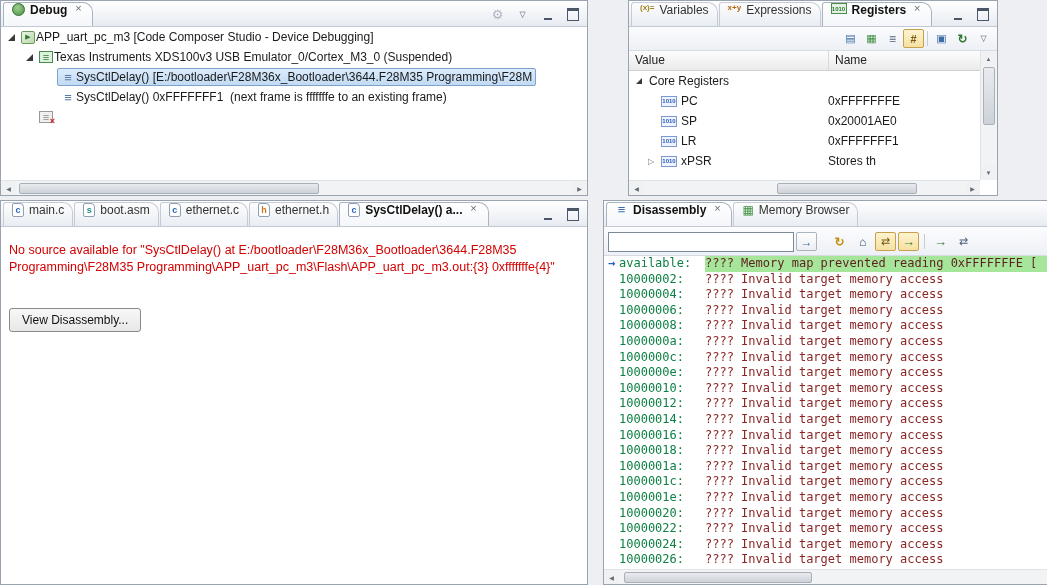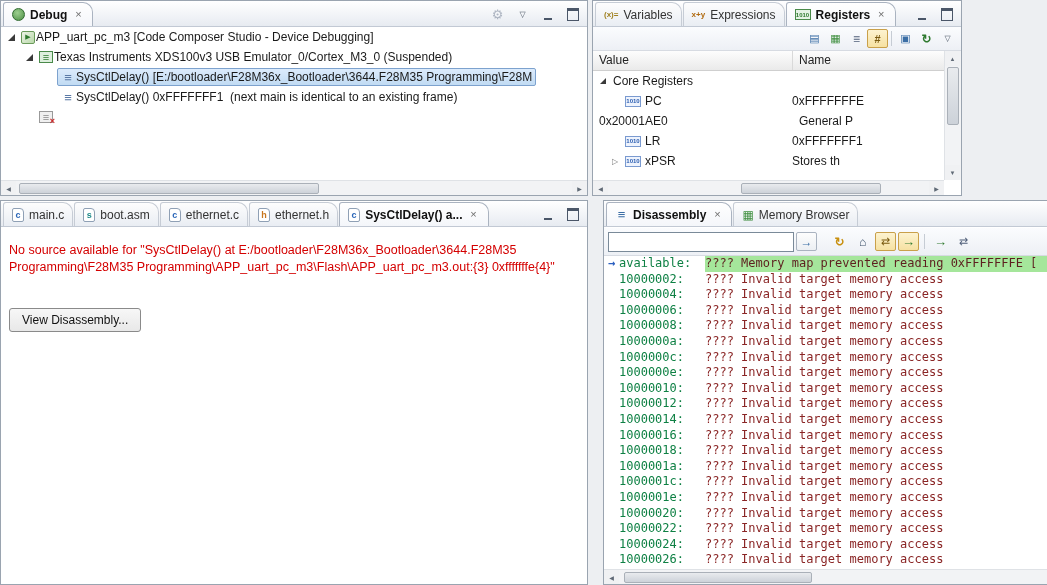--- a/index.html
+++ b/index.html
@@ -1,26 +1,26 @@
 <!DOCTYPE html>
 <html><head>
 <meta charset="utf-8">
 <style>
   *{margin:0;padding:0;box-sizing:border-box}
   html,body{width:1047px;height:585px}
   body{font-family:"Liberation Sans",sans-serif;font-size:12px;background:#edeff2;position:relative;overflow:hidden;color:#1a1a1a}
   .panel{position:absolute;background:#fff;border:1px solid #9aa4b0;overflow:hidden}
   #p-debug{left:0;top:0;width:588px;height:196px}
-  #p-reg{left:592px;top:0;width:370px;height:196px}
+  #p-reg{left:628px;top:0;width:370px;height:196px}
   #p-edit{left:0;top:200px;width:588px;height:385px}
   #p-disasm{left:603px;top:200px;width:532px;height:385px}
 
   
   .tabbar{position:relative;height:26px;background:linear-gradient(#ffffff,#e7ebf1);border-bottom:1px solid #c2c9d4;display:flex;align-items:flex-end;padding-left:2px}
-  .tab{display:inline-flex;align-items:center;gap:5px;height:24px;padding:0 8px;margin-right:1px;border-radius:3px 10px 0 0;color:#333;white-space:nowrap;cursor:default}
+  .tab{display:inline-flex;align-items:flex-start;gap:5px;height:24px;padding:0 8px;margin-right:1px;border-radius:3px 10px 0 0;color:#333;white-space:nowrap;cursor:default}
   .tab{background:linear-gradient(#fdfdfd,#e9edf3);border:1px solid #c6ccd5;border-bottom:none}
   .tab.sel{background:linear-gradient(#ffffff,#f4f6fa);border-color:#aab3c0;font-weight:bold;color:#111}
   .tab .tx{display:none;width:12px;height:12px;line-height:11px;text-align:center;color:#6d6d6d;font-weight:normal;font-size:11px}
   .tab.sel .tx{display:inline-block}
   .tab .tx::before{content:"\00d7"}
   .tb-right{position:absolute;right:4px;top:4px;display:flex;align-items:center;gap:4px}
 
   
   .tbtn{width:21px;height:19px;display:inline-flex;align-items:center;justify-content:center;border:1px solid transparent;border-radius:2px;color:#51607a;cursor:default}
   .tbtn.pressed{background:linear-gradient(#fdf3d0,#f6e1a2);border-color:#c9a04a}
@@ -167,21 +167,21 @@
         <span class="selbox">
           <span class="ticon i-stack-frame"></span>
           <span class="tlabel">SysCtlDelay() [E:/bootloader\F28M36x_Bootloader\3644.F28M35 Programming\F28M</span>
         </span>
       </div>
 
       <div class="trow ind2">
         <span class="exp"></span>
         <span class="selbox">
           <span class="ticon i-stack-frame"></span>
-          <span class="tlabel">SysCtlDelay() 0xFFFFFFF1  (next main is identical to an existing frame)</span>
+          <span class="tlabel">SysCtlDelay() 0xFFFFFFF1  (next frame is fffffffe to an existing frame)</span>
         </span>
       </div>
 
       <div class="trow ind1">
         <span class="exp"></span>
         <span class="selbox">
           <span class="ticon i-core-disconnected"></span>
         </span>
       </div>
     </div>
@@ -251,20 +251,25 @@
         <span class="rc c-name">
           <span class="exp"></span>
           <span class="ticon i-binary"></span>
           <span>PC</span>
         </span>
         <span class="rc c-val">0xFFFFFFFE</span>
         <span class="rc c-desc">Program</span>
       </div>
 
       <div class="rrow child">
+        <span class="rc c-name">
+          <span class="exp"></span>
+          <span class="ticon i-binary"></span>
+          <span>SP</span>
+        </span>
         <span class="rc c-val">0x20001AE0</span>
         <span class="rc c-desc">General P</span>
       </div>
 
       <div class="rrow child">
         <span class="rc c-name">
           <span class="exp"></span>
           <span class="ticon i-binary"></span>
           <span>LR</span>
         </span>

